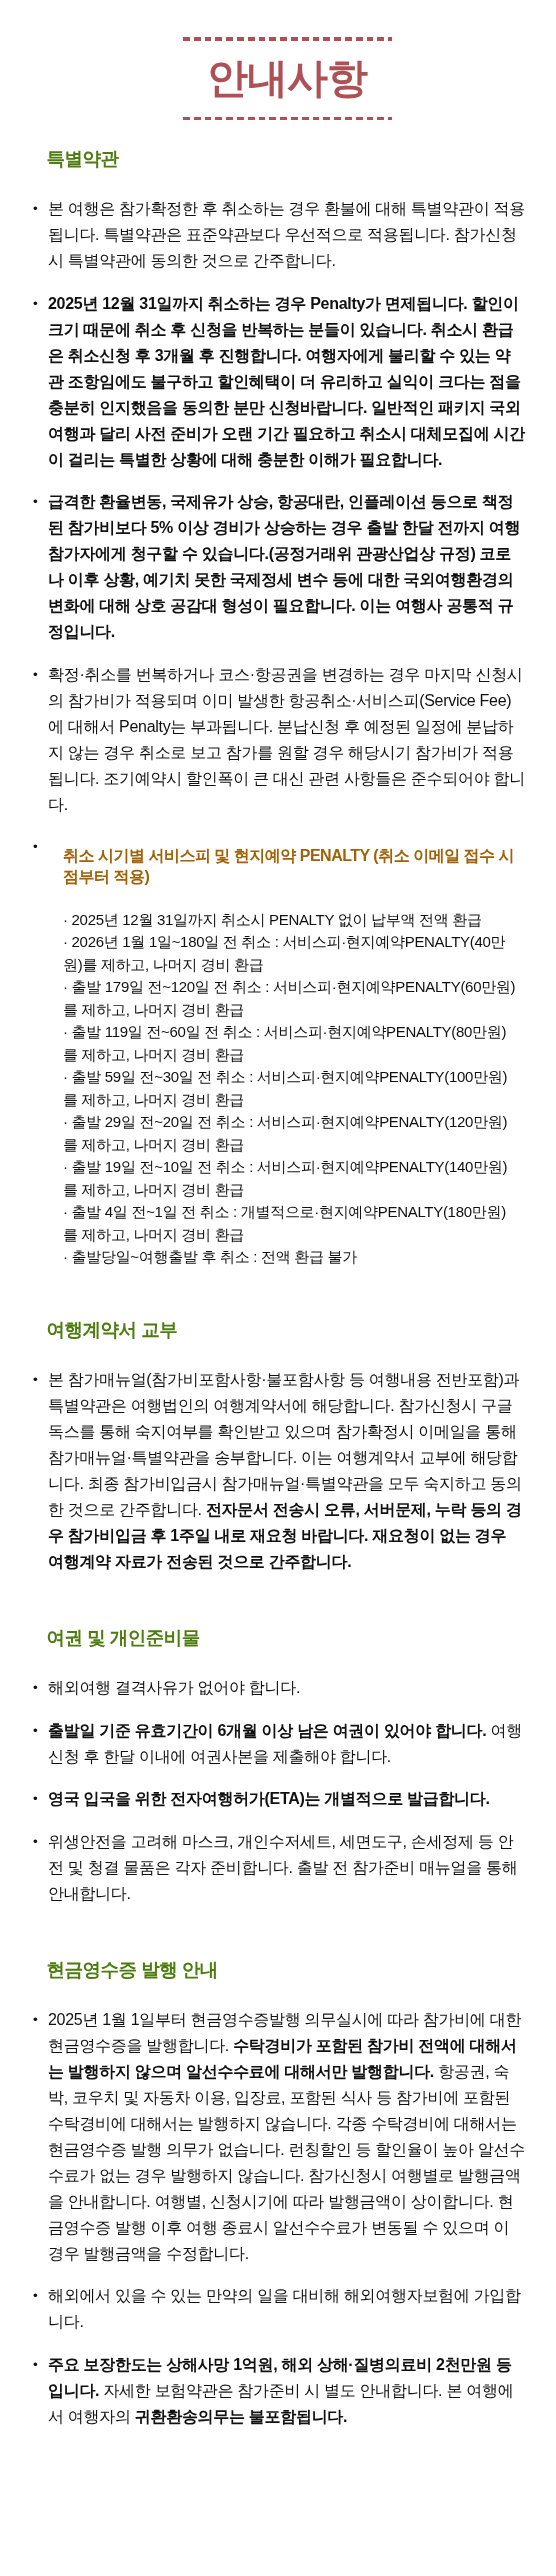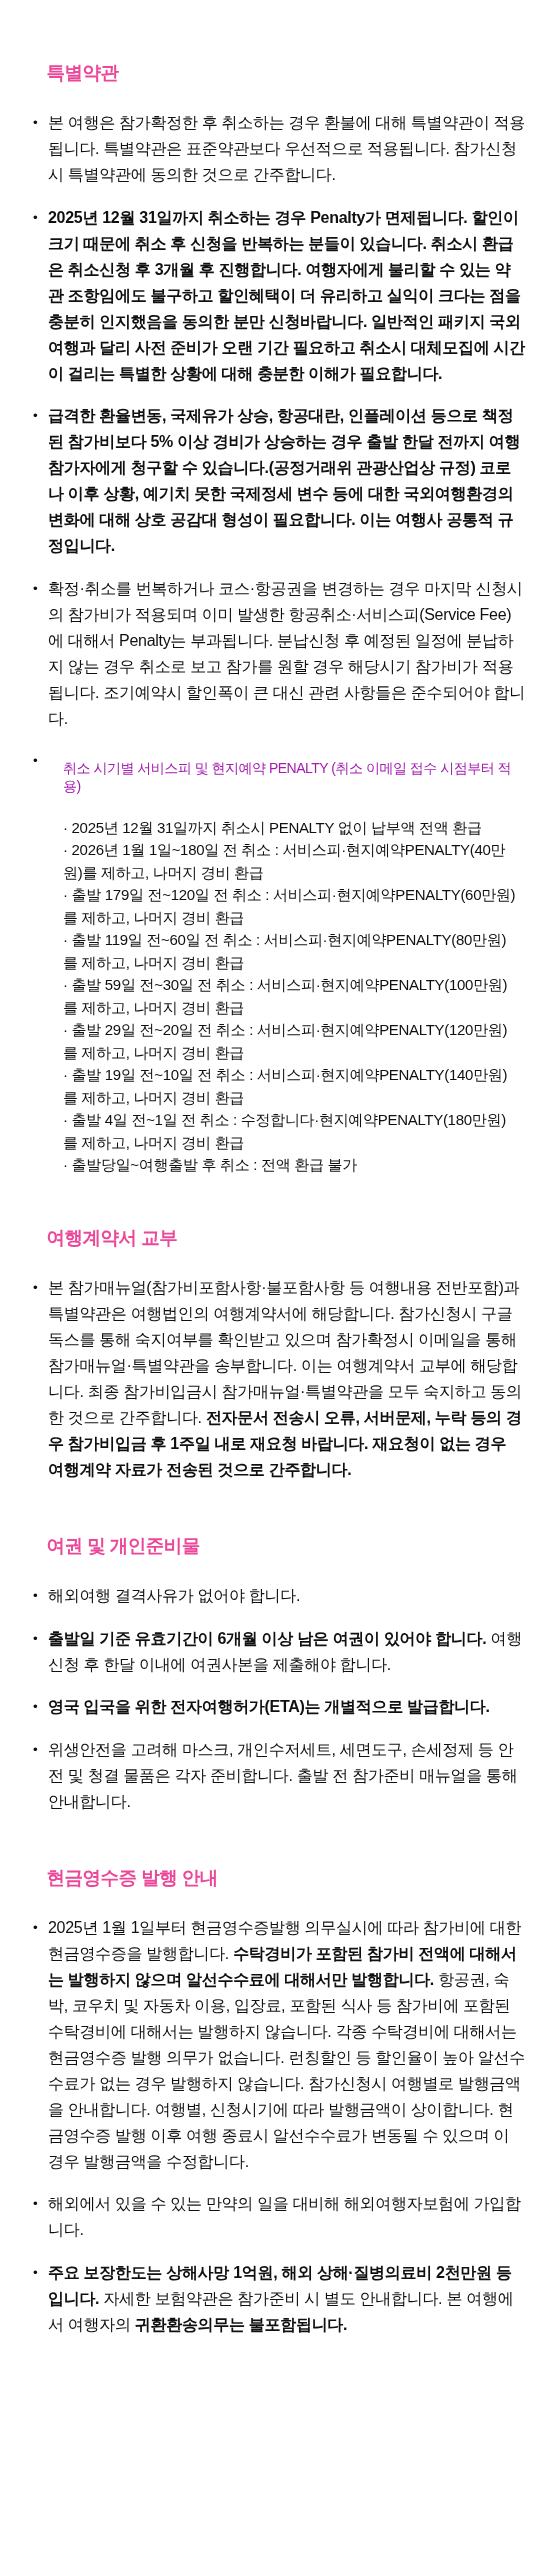--- a/index.html
+++ b/index.html
@@ -20,64 +20,69 @@
     width:209px;height:3.6px;margin:0 auto;
     background:repeating-linear-gradient(to right,var(--accent) 0 6.7px,transparent 6.7px 10.8px);
   }
   .big-title{
     margin:15.5px 0;
     font-size:41px;line-height:1.1;font-weight:800;letter-spacing:-1px;
     color:var(--accent);
   }
   
   h2.sec{
-    font-size:18.5px;font-weight:700;letter-spacing:-0.5px;color:#ec4899;
+    font-size:18.5px;font-weight:700;letter-spacing:-0.5px;color:#4d7c0f;
     margin:50px 0 25px -1.5px;
   }
   h2.sec.tight{ margin-top:23px; }
   h3.subsec{
-    font-size:14px;font-weight:400;letter-spacing:-0.5px;color:#a21caf;
+    font-size:16px;font-weight:700;letter-spacing:-0.5px;color:#a16207;
     margin:28px 0 20.6px 15px;
   }
   
   .blist p, .checks p, .numlist p, .dotlines p{
     font-size:16px;line-height:26px;letter-spacing:-0.3px;color:#101010;
   }
   .bold{font-weight:700;}
   
   .blist p{ position:relative; margin:0 0 16.5px 0; }
   .blist .marker{
     position:absolute;left:-15px;top:0;
     font-size:13.4px;line-height:26px;color:#101010;
   }
   
   .dotlines p{ margin:0 8px -1px 15px; font-size:15px; line-height:23px; }
 </style>
 </head>
 <body>
 
 <main class="page">
+    <div class="banner">
+      <div class="dash"></div>
+      <h1 class="big-title">안내사항</h1>
+      <div class="dash"></div>
+    </div>
     <h2 class="sec tight">특별약관</h2>
     <div class="blist">
       <p><span class="marker">•</span><span>본 여행은 참가확정한 후 취소하는 경우 환불에 대해 특별약관이 적용됩니다. 특별약관은 표준약관보다 우선적으로 적용됩니다. 참가신청시 특별약관에 동의한 것으로 간주합니다.</span></p>
       <p><span class="marker">•</span><span class="bold">2025년 12월 31일까지 취소하는 경우 Penalty가 면제됩니다. 할인이 크기 때문에 취소 후 신청을 반복하는 분들이 있습니다. 취소시 환급은 취소신청 후 3개월 후 진행합니다. 여행자에게 불리할 수 있는 약관 조항임에도 불구하고 할인혜택이 더 유리하고 실익이 크다는 점을 충분히 인지했음을 동의한 분만 신청바랍니다. 일반적인 패키지 국외여행과 달리 사전 준비가 오랜 기간 필요하고 취소시 대체모집에 시간이 걸리는 특별한 상황에 대해 충분한 이해가 필요합니다.</span></p>
       <p><span class="marker">•</span><span class="bold">급격한 환율변동, 국제유가 상승, 항공대란, 인플레이션 등으로 책정된 참가비보다 5% 이상 경비가 상승하는 경우 출발 한달 전까지 여행참가자에게 청구할 수 있습니다.(공정거래위 관광산업상 규정) 코로나 이후 상황, 예기치 못한 국제정세 변수 등에 대한 국외여행환경의 변화에 대해 상호 공감대 형성이 필요합니다. 이는 여행사 공통적 규정입니다.</span></p>
       <p><span class="marker">•</span><span>확정·취소를 번복하거나 코스·항공권을 변경하는 경우 마지막 신청시의 참가비가 적용되며 이미 발생한 항공취소·서비스피(Service Fee)에 대해서 Penalty는 부과됩니다. 분납신청 후 예정된 일정에 분납하지 않는 경우 취소로 보고 참가를 원할 경우 해당시기 참가비가 적용됩니다. 조기예약시 할인폭이 큰 대신 관련 사항들은 준수되어야 합니다.</span></p>
       <p><span class="marker">•</span></p>
     </div>
     <h3 class="subsec">취소 시기별 서비스피 및 현지예약 PENALTY (취소 이메일 접수 시점부터 적용)</h3>
     <div class="dotlines">
       <p>· 2025년 12월 31일까지 취소시 PENALTY 없이 납부액 전액 환급</p>
       <p>· 2026년 1월 1일~180일 전 취소 : 서비스피·현지예약PENALTY(40만원)를 제하고, 나머지 경비 환급</p>
       <p>· 출발 179일 전~120일 전 취소 : 서비스피·현지예약PENALTY(60만원)를 제하고, 나머지 경비 환급</p>
       <p>· 출발 119일 전~60일 전 취소 : 서비스피·현지예약PENALTY(80만원)를 제하고, 나머지 경비 환급</p>
       <p>· 출발 59일 전~30일 전 취소 : 서비스피·현지예약PENALTY(100만원)를 제하고, 나머지 경비 환급</p>
       <p>· 출발 29일 전~20일 전 취소 : 서비스피·현지예약PENALTY(120만원)를 제하고, 나머지 경비 환급</p>
       <p>· 출발 19일 전~10일 전 취소 : 서비스피·현지예약PENALTY(140만원)를 제하고, 나머지 경비 환급</p>
-      <p>· 출발 4일 전~1일 전 취소 : 수정합니다·현지예약PENALTY(180만원)를 제하고, 나머지 경비 환급</p>
+      <p>· 출발 4일 전~1일 전 취소 : 개별적으로·현지예약PENALTY(180만원)를 제하고, 나머지 경비 환급</p>
       <p>· 출발당일~여행출발 후 취소 : 전액 환급 불가</p>
     </div>
     <h2 class="sec">여행계약서 교부</h2>
     <div class="blist">
       <p><span class="marker">•</span><span>본 참가매뉴얼(참가비포함사항·불포함사항 등 여행내용 전반포함)과 특별약관은 여행법인의 여행계약서에 해당합니다. 참가신청시 구글독스를 통해 숙지여부를 확인받고 있으며 참가확정시 이메일을 통해 참가매뉴얼·특별약관을 송부합니다. 이는 여행계약서 교부에 해당합니다. 최종 참가비입금시 참가매뉴얼·특별약관을 모두 숙지하고 동의한 것으로 간주합니다. </span><span class="bold">전자문서 전송시 오류, 서버문제, 누락 등의 경우 참가비입금 후 1주일 내로 재요청 바랍니다. 재요청이 없는 경우 여행계약 자료가 전송된 것으로 간주합니다.</span></p>
     </div>
     <h2 class="sec">여권 및 개인준비물</h2>
     <div class="blist">
       <p><span class="marker">•</span><span>해외여행 결격사유가 없어야 합니다.</span></p>
       <p><span class="marker">•</span><span class="bold">출발일 기준 유효기간이 6개월 이상 남은 여권이 있어야 합니다.</span><span> 여행신청 후 한달 이내에 여권사본을 제출해야 합니다.</span></p>

